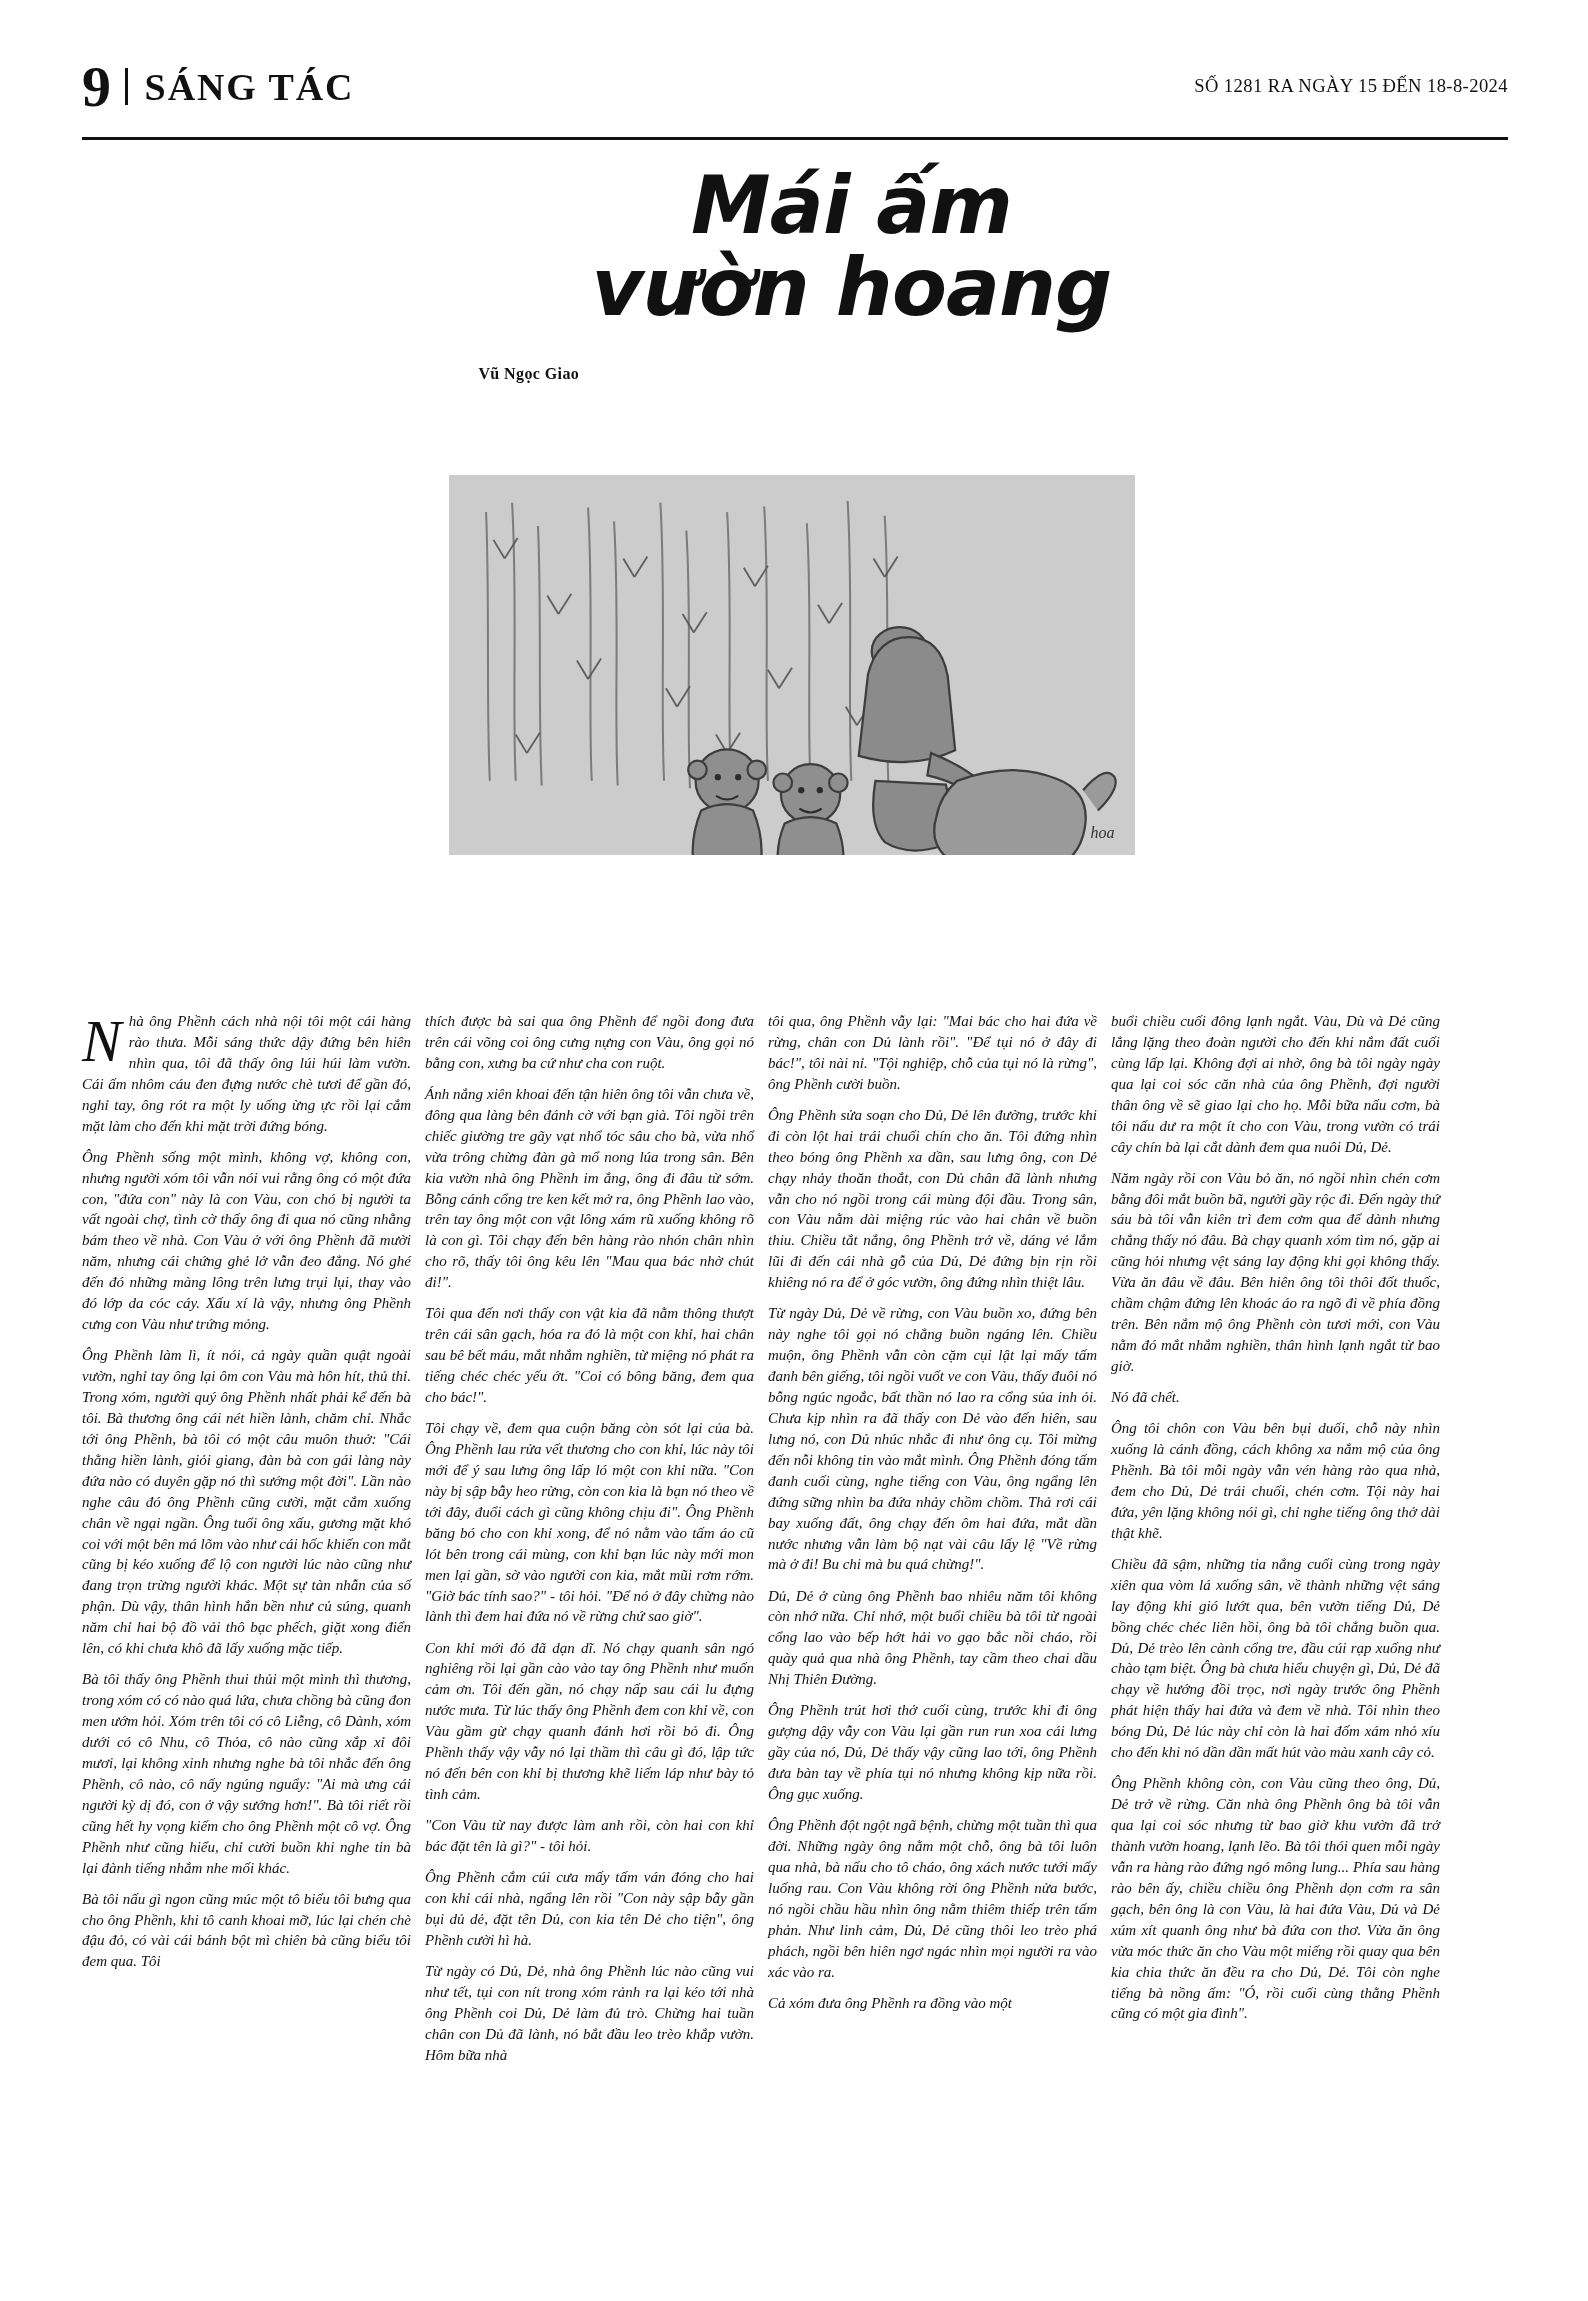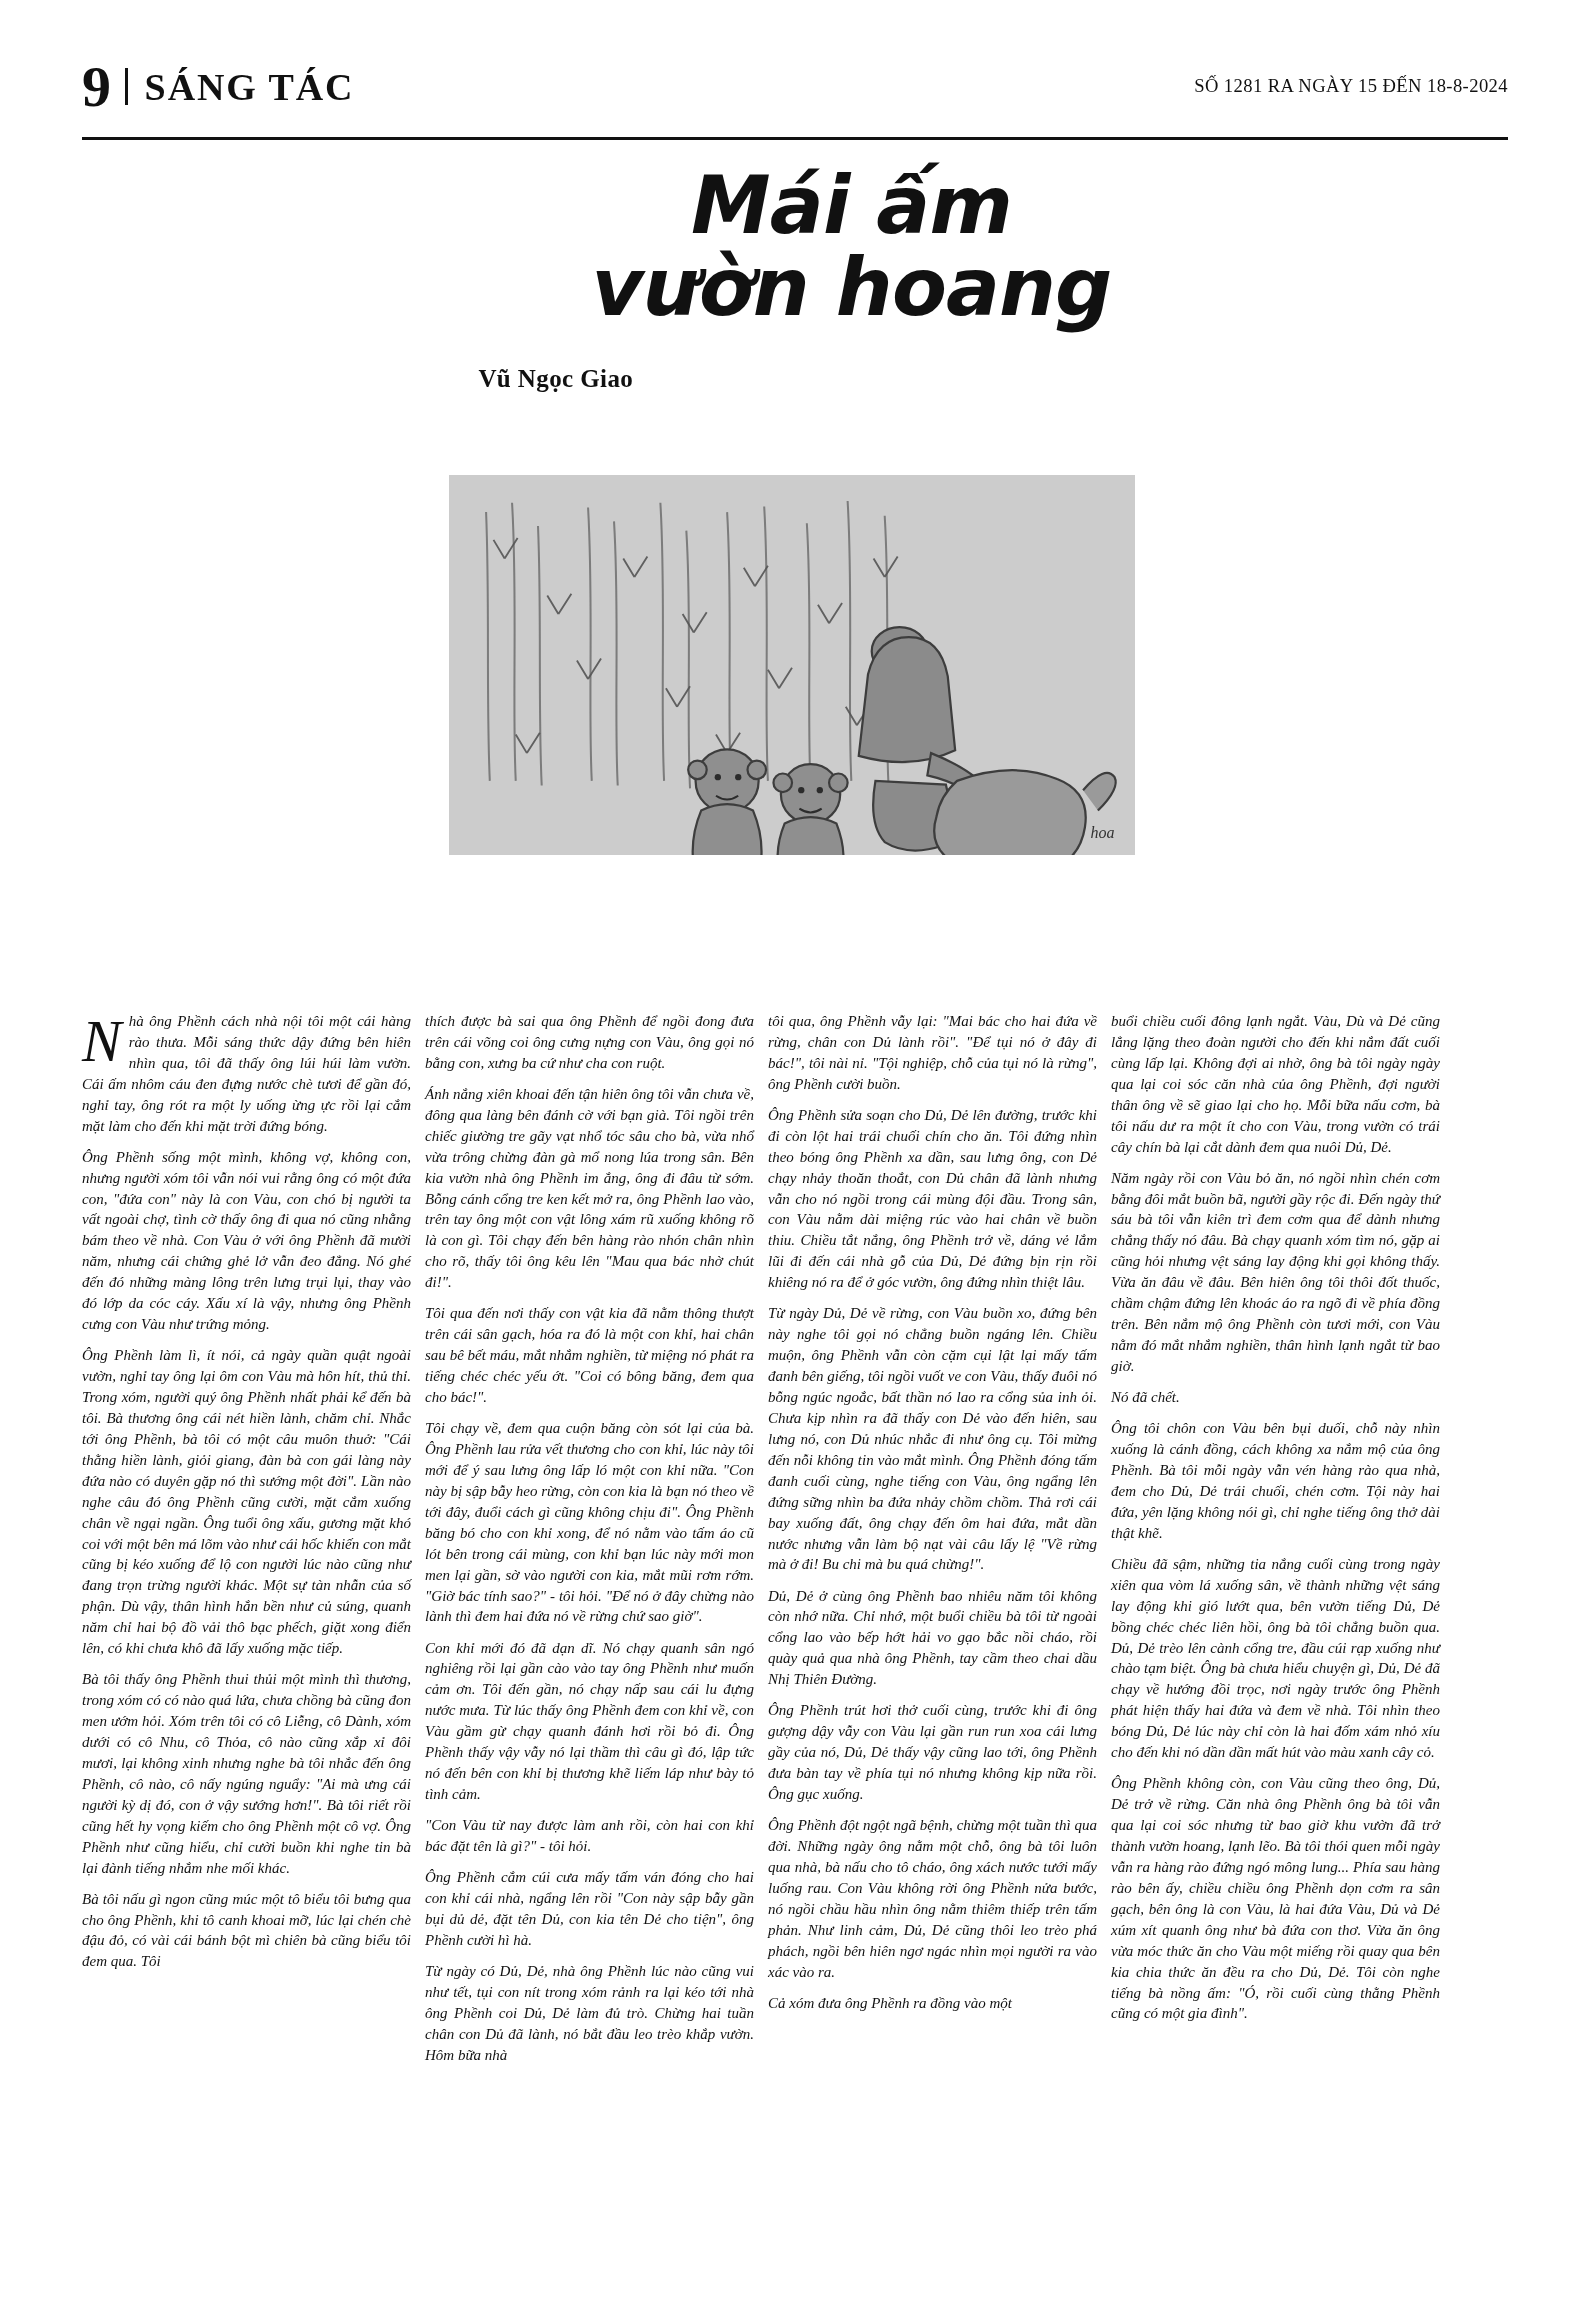--- a/index.html
+++ b/index.html
@@ -86,21 +86,21 @@
     line-height: 1.02;
     letter-spacing: -0.9px;
     color: #111;
     margin: 0;
     text-align: center;
   }
   .byline {
     margin-top: 37px;
     font-family: "Liberation Serif", serif;
     font-weight: 700;
-    font-size: 25px;
+    font-size: 16px;
     letter-spacing: 0.4px;
     padding-left: 7.4px;
   }
 
   
   .illustration {
     position: absolute;
     left: 449px;
     top: 475px;
     width: 686px;

